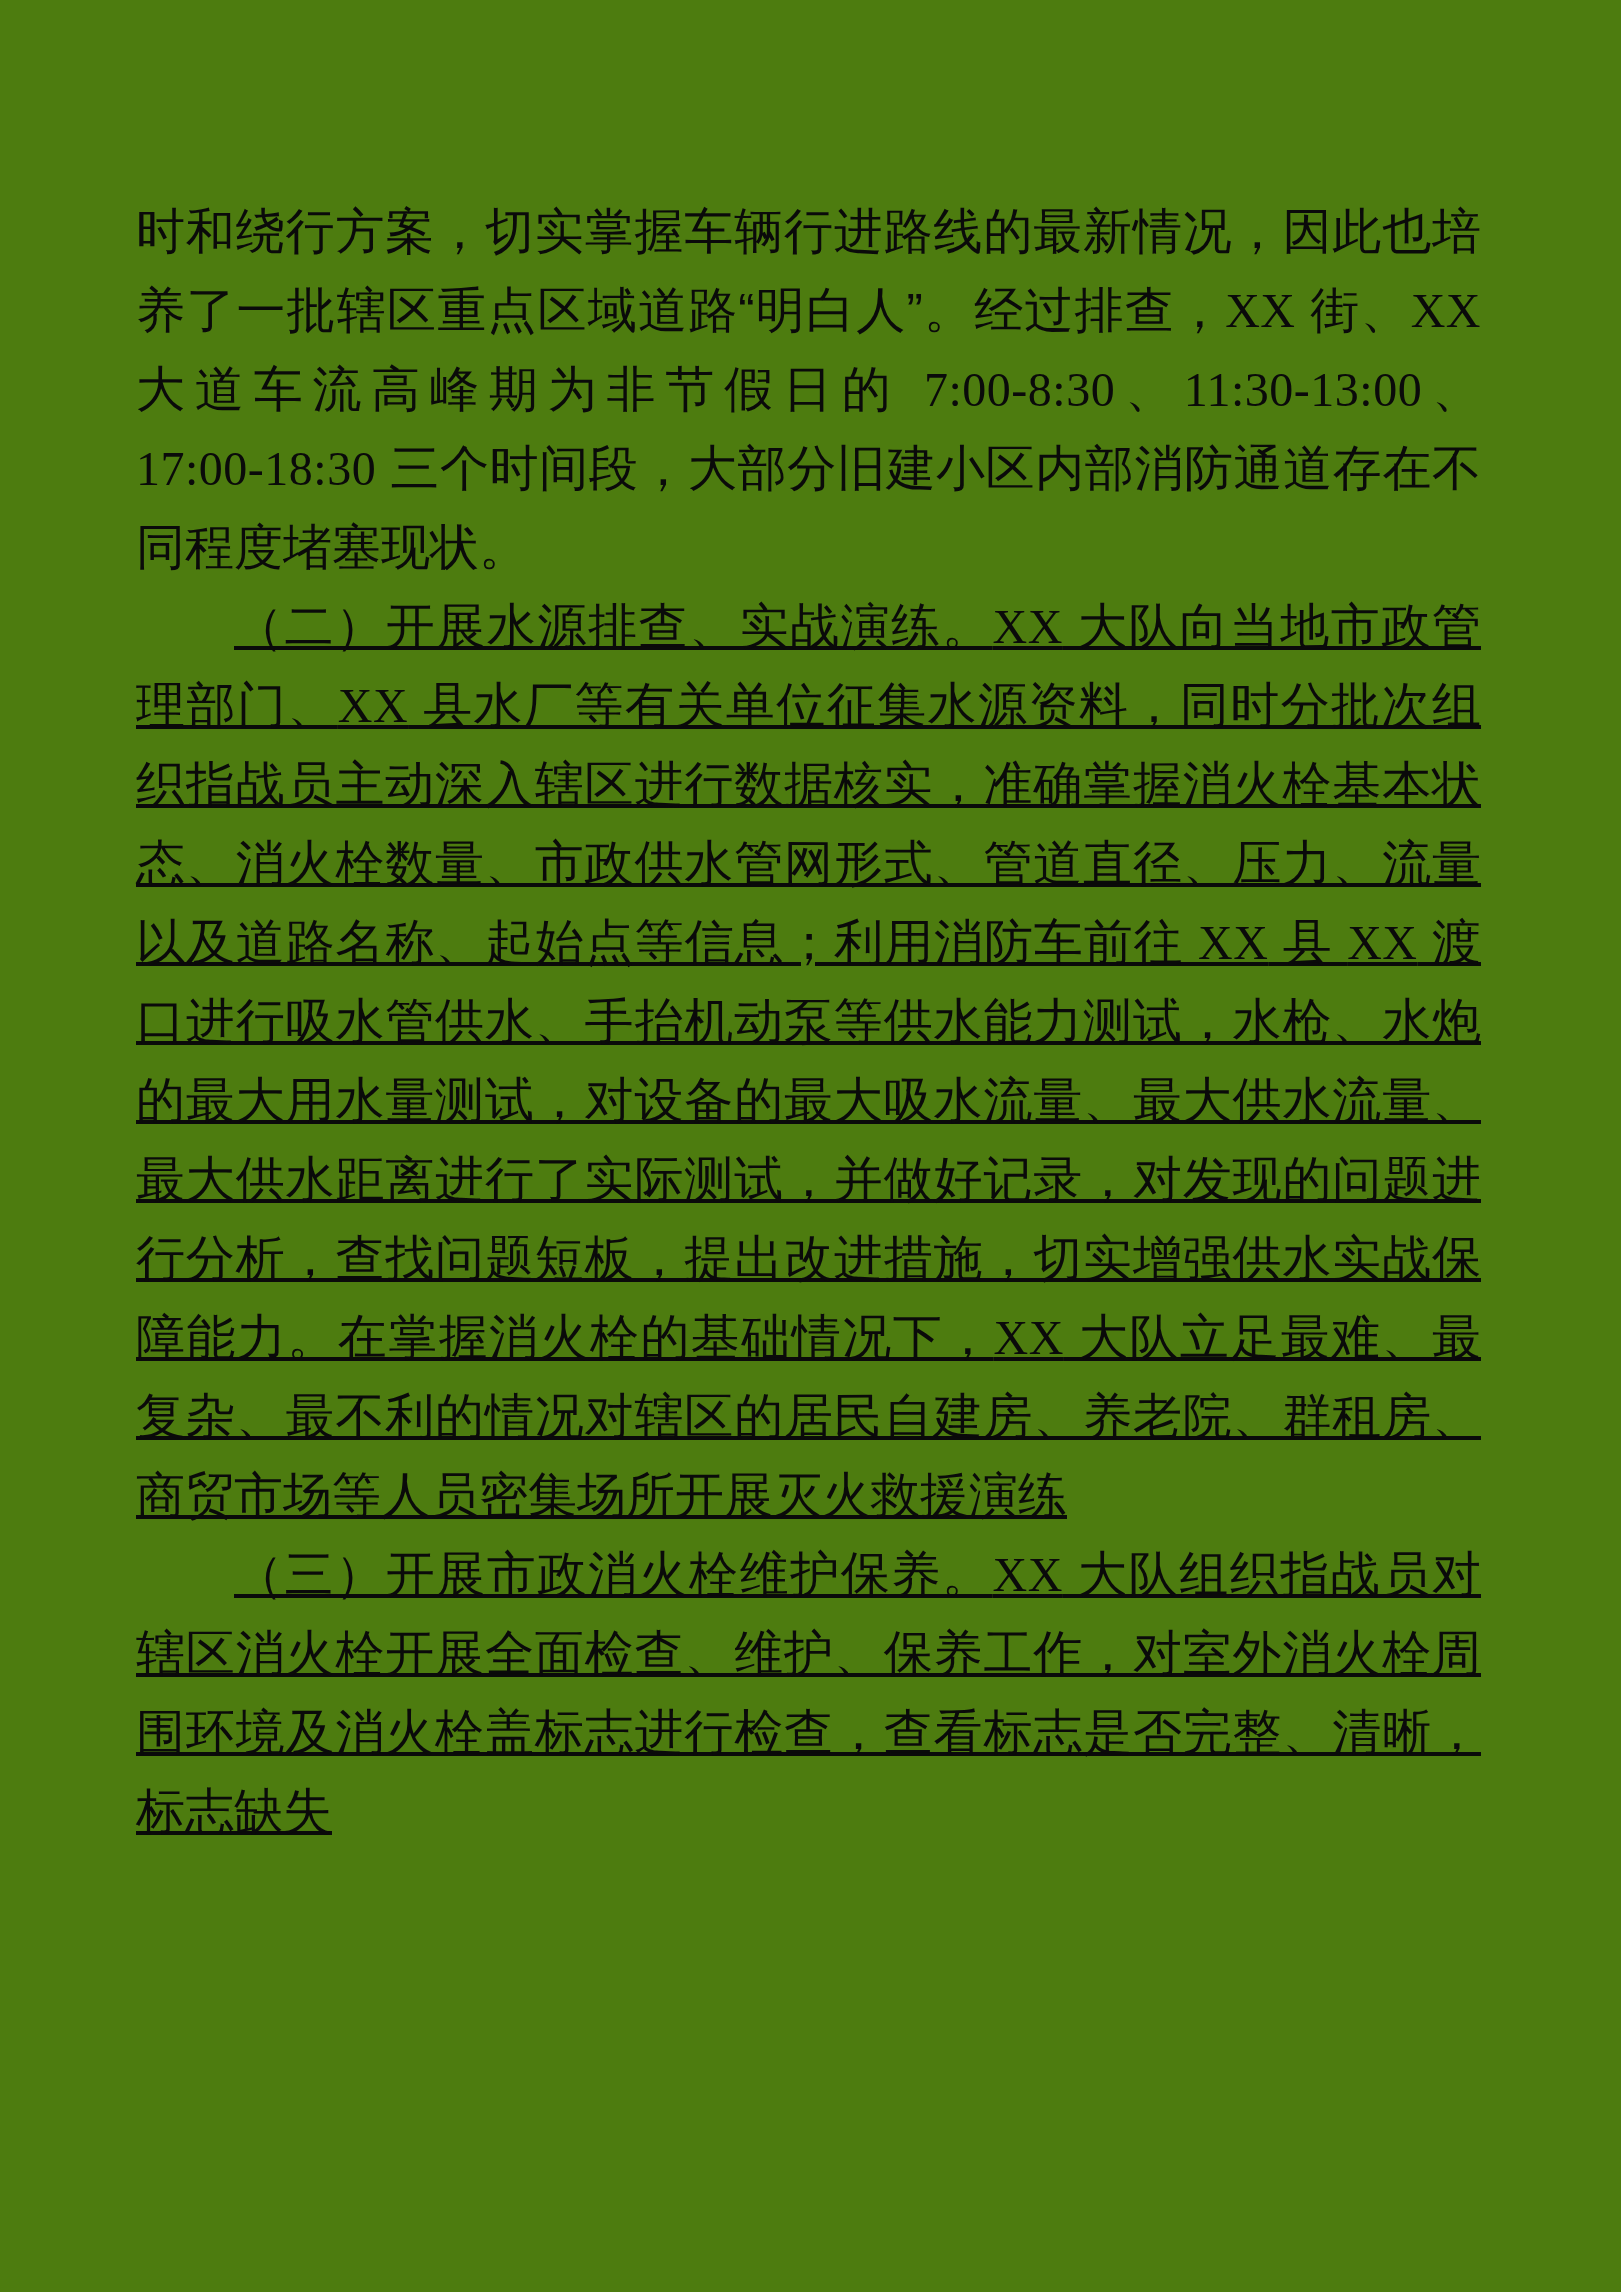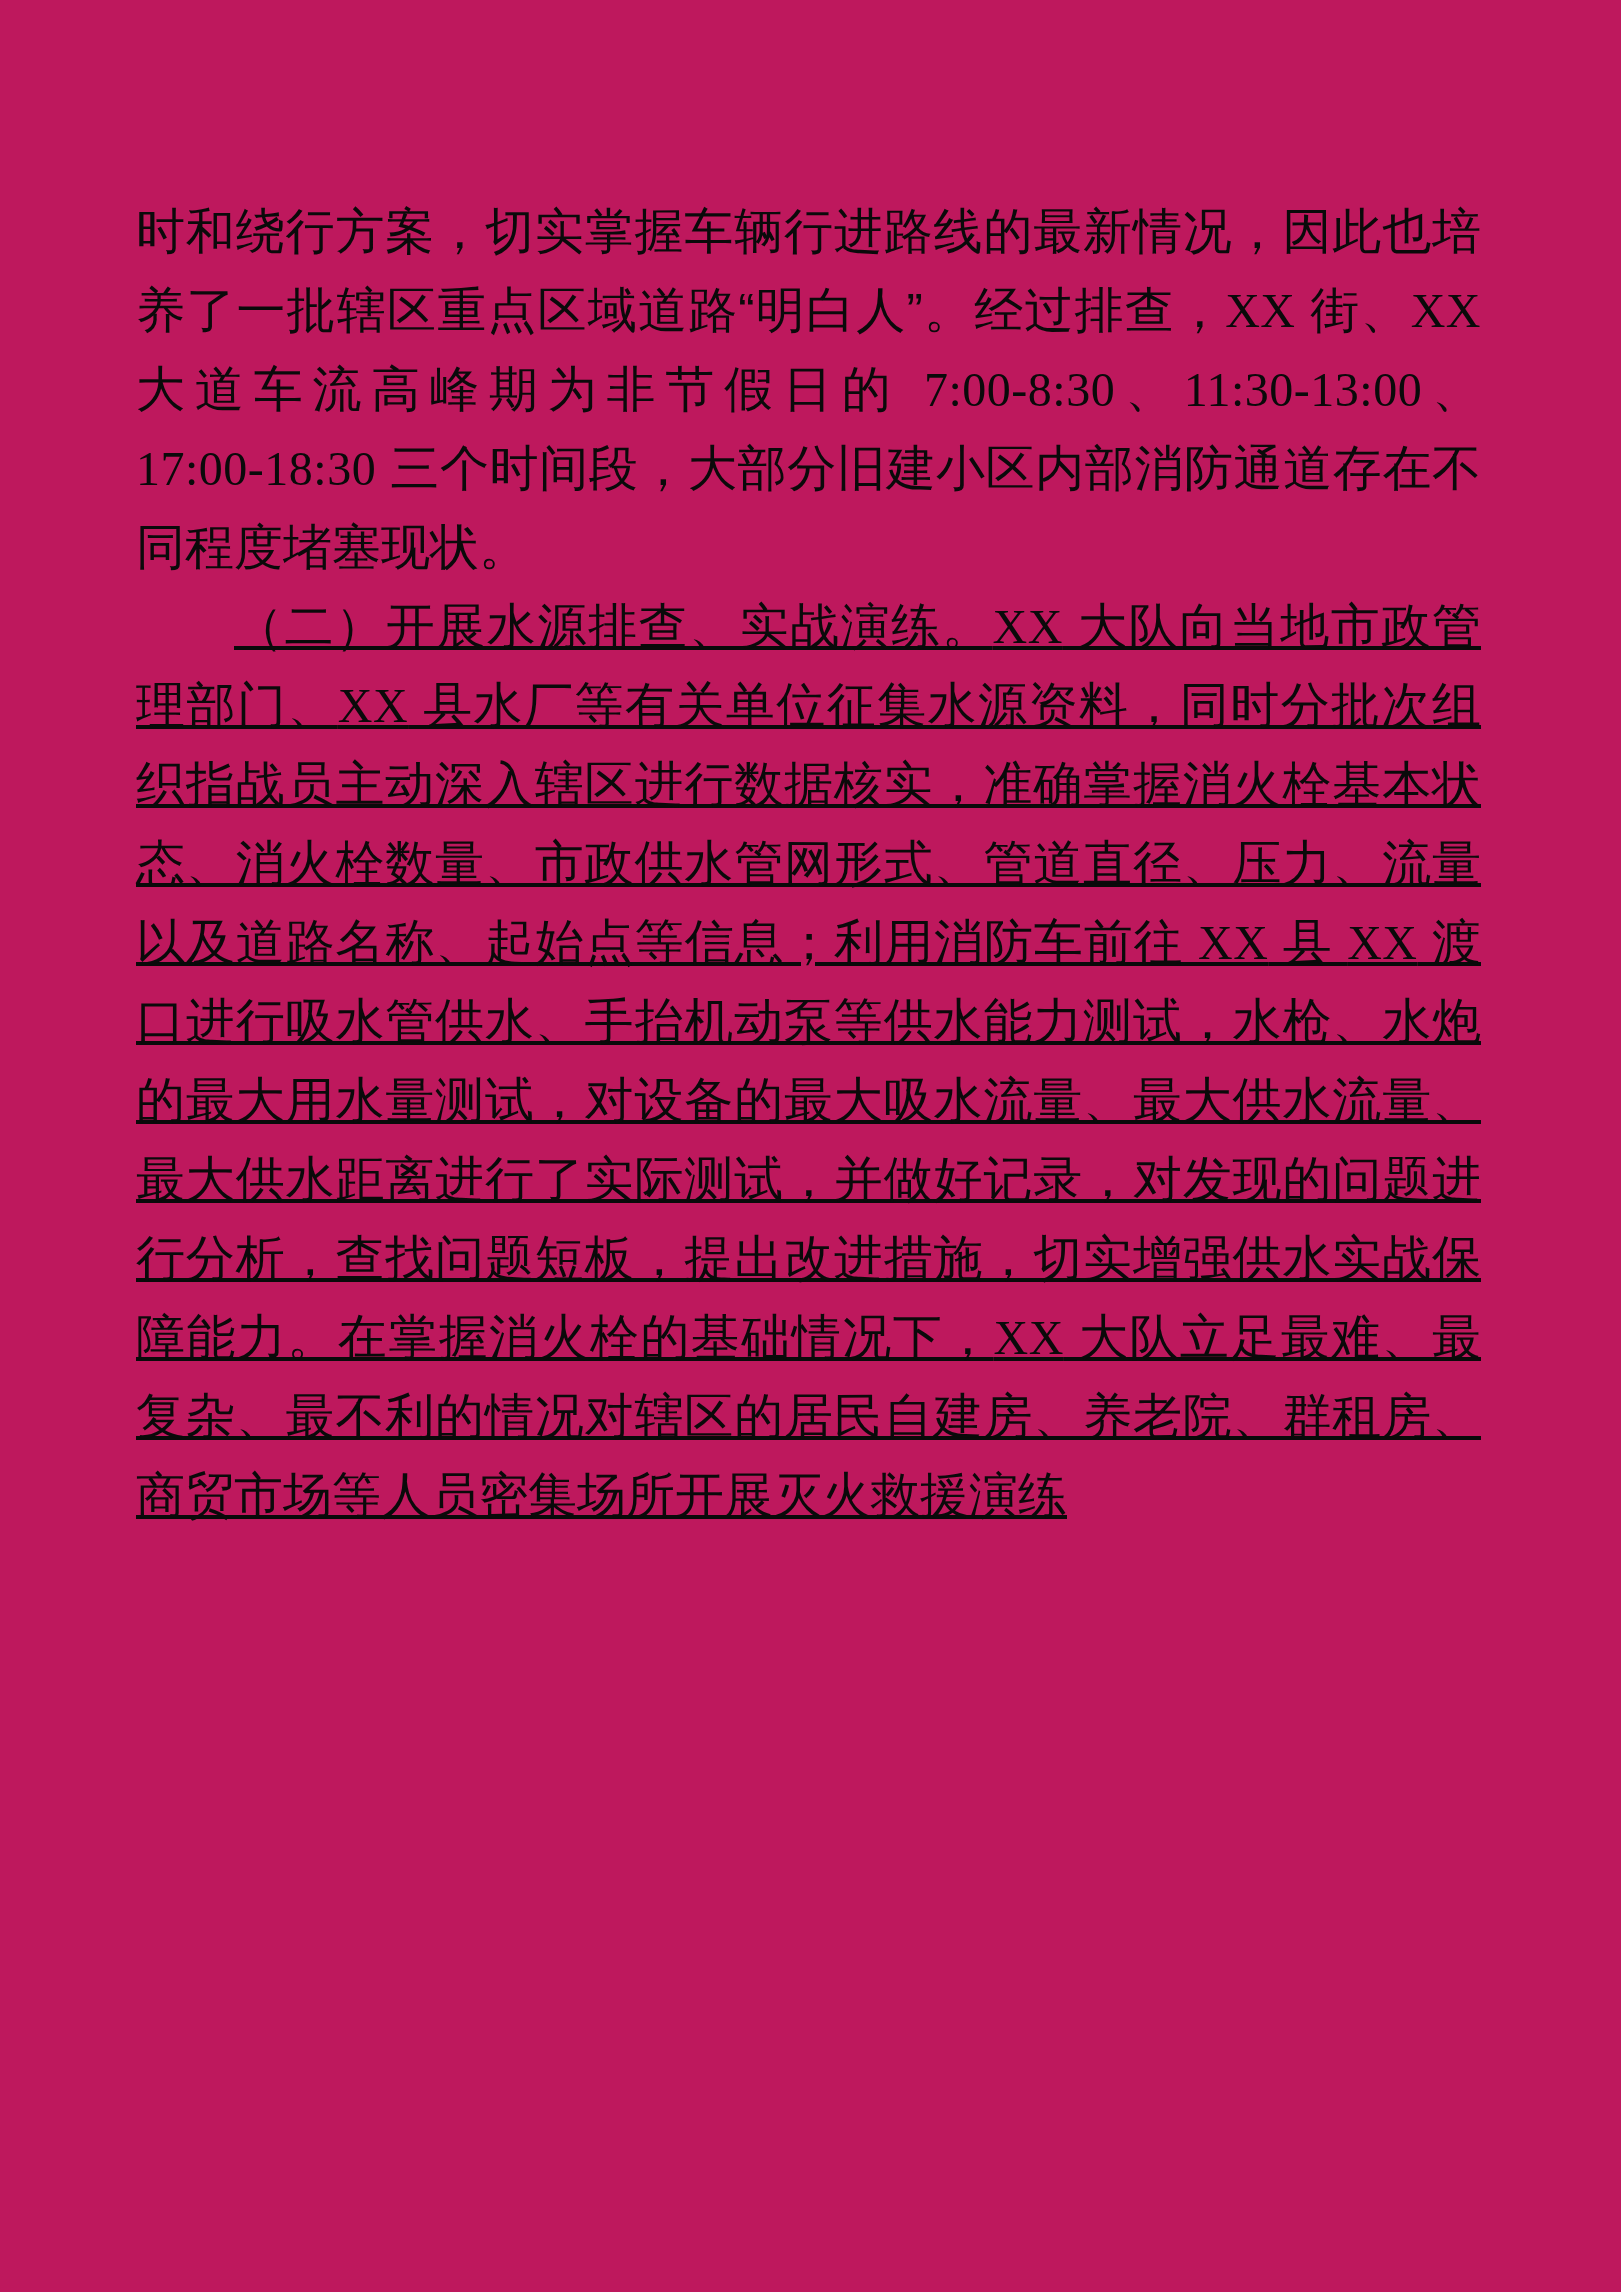--- a/index.html
+++ b/index.html
@@ -10,21 +10,21 @@
   }
 
   body {
     font-family: "Liberation Sans", "DejaVu Sans", sans-serif;
   }
 
   .page {
     position: relative;
     width: 1621px;
     height: 2293px;
-    background: #be185d;
+    background: #4d7c0f;
     overflow: hidden;
     box-sizing: border-box;
   }
 
   .text-block {
     position: absolute;
     left: 136px;
     top: 192px;
     width: 1345px;
   }
@@ -64,17 +64,18 @@
 <body>
 
 <div class="page">
 
   <div class="text-block">
 
     <p class="para">时和绕行方案，切实掌握车辆行进路线的最新情况，因此也培养了一批辖区重点区域道路“明白人”。经过排查，<span class="lat nowrap">XX</span> 街、<span class="lat nowrap">XX</span> 大道车流高峰期为非节假日的 <span class="lat nowrap">7:00-8:30</span>、<span class="lat nowrap">11:30-13:00</span>、<span class="lat nowrap">17:00-18:30</span> 三个时间段，大部分旧建小区内部消防通道存在不同程度堵塞现状。</p>
 
     <p class="para indent">（二）开展水源排查、实战演练。<span class="lat nowrap">XX</span> 大队向当地市政管理部门、<span class="lat nowrap">XX</span> 县水厂等有关单位征集水源资料，同时分批次组织指战员主动深入辖区进行数据核实，准确掌握消火栓基本状态、消火栓数量、市政供水管网形式、管道直径、压力、流量以及道路名称、起始点等信息；利用消防车前往 <span class="lat nowrap">XX</span> 县 <span class="lat nowrap">XX</span> 渡口进行吸水管供水、手抬机动泵等供水能力测试，水枪、水炮的最大用水量测试，对设备的最大吸水流量、最大供水流量、最大供水距离进行了实际测试，并做好记录，对发现的问题进行分析，查找问题短板，提出改进措施，切实增强供水实战保障能力。在掌握消火栓的基础情况下，<span class="lat nowrap">XX</span> 大队立足最难、最复杂、最不利的情况对辖区的居民自建房、养老院、群租房、商贸市场等人员密集场所开展灭火救援演练</p>
 
+    <p class="para indent">（三）开展市政消火栓维护保养。<span class="lat nowrap">XX</span> 大队组织指战员对辖区消火栓开展全面检查、维护、保养工作，对室外消火栓周围环境及消火栓盖标志进行检查，查看标志是否完整、清晰，标志缺失</p>
 
   </div>
 
 </div>
 
 
 </body></html>

